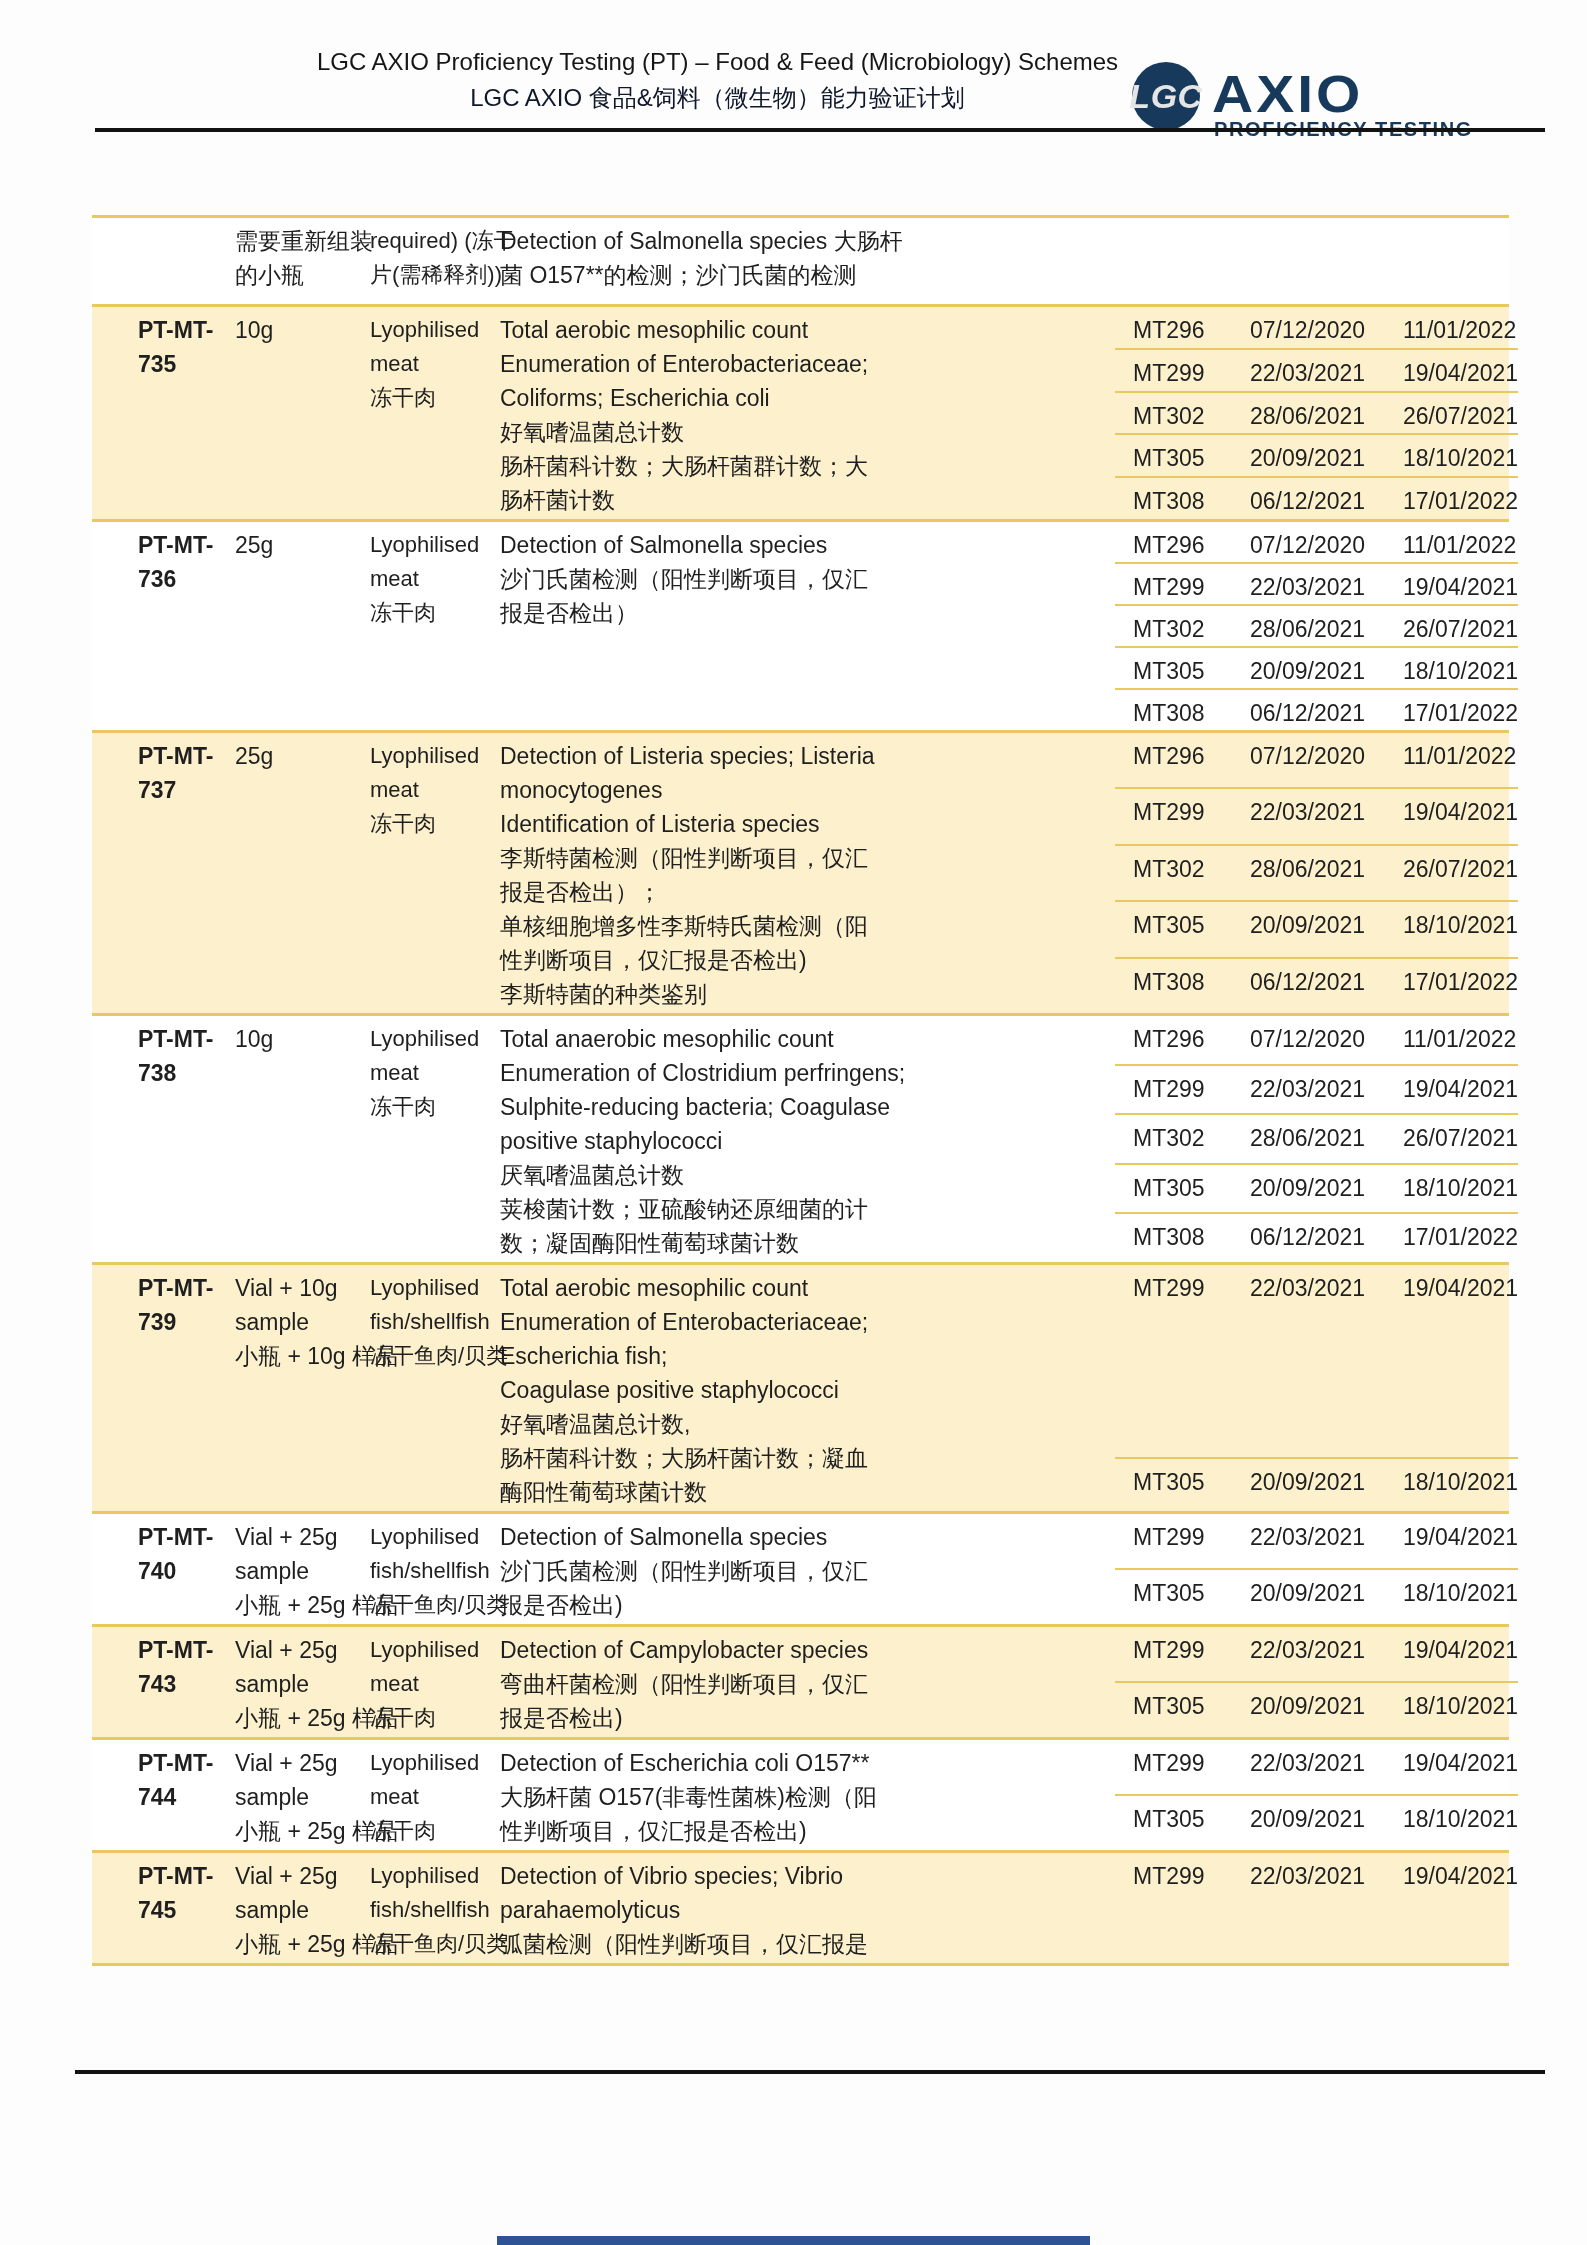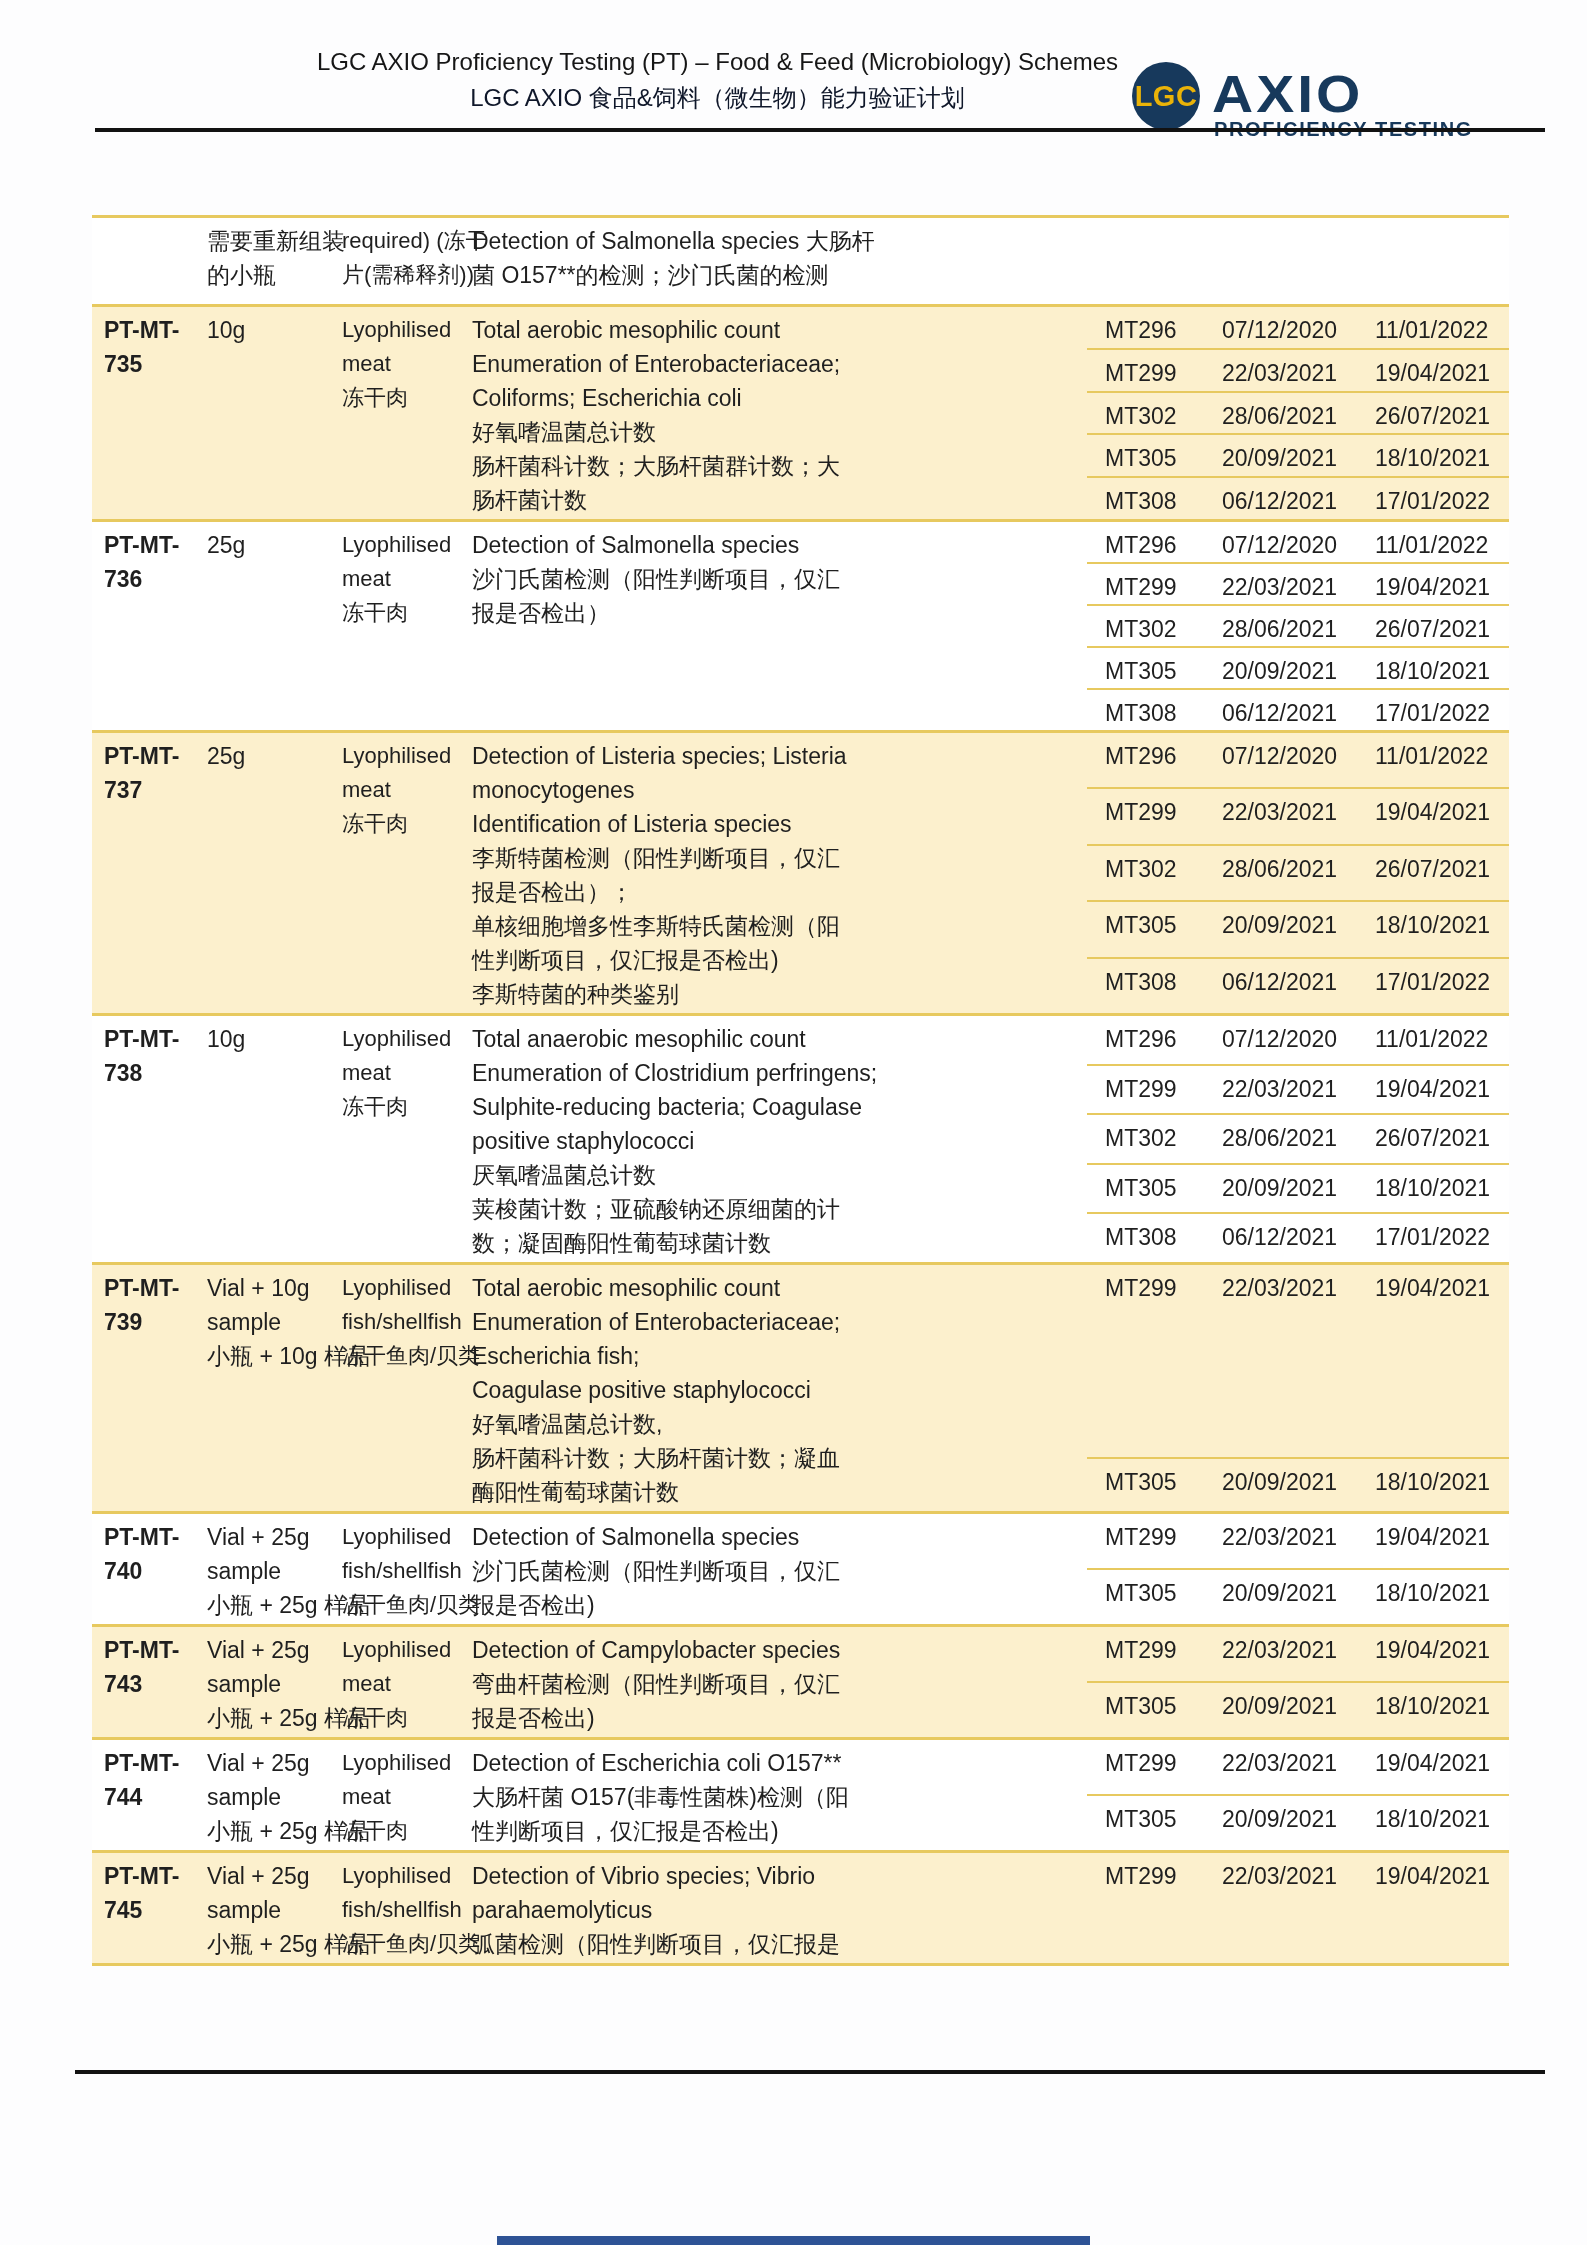--- a/index.html
+++ b/index.html
@@ -12,22 +12,22 @@
   }
 
   
   .titles { position:absolute; top:46px; left:95px; width:1245px; text-align:center; }
   .title-en { font-size:24px; line-height:32px; color:#161616; }
   .title-zh { font-size:24px; line-height:32px; color:#0f172a; margin-top:4px; }
 
   .logo { position:absolute; top:42px; left:1128px; width:345px; height:92px; }
   .lgc-circle {
     position:absolute; left:4px; top:20px; width:68px; height:68px; border-radius:50%;
-    background:#17395c; color:#eab308; display:flex; align-items:center; justify-content:center;
-    font-size:29px; font-weight:bold; letter-spacing:0.5px;
+    background:#17395c; color:#e5e5e5; display:flex; align-items:center; justify-content:center;
+    font-size:34px; font-weight:bold; letter-spacing:0.5px;font-style:italic;
   }
   .axio-word {
     position:absolute; left:84px; top:26px; font-size:57px; font-weight:800;
     color:#17395c; letter-spacing:3px; transform:scaleY(0.92); transform-origin:top left;
     line-height:1;
   }
   .logo-tagline {
     position:absolute; left:86px; top:76px; font-size:20px; font-weight:700;
     color:#17395c; letter-spacing:1.6px; white-space:nowrap;
   }
@@ -43,21 +43,21 @@
     position:absolute; top:215px; left:92px; width:1417px;
     border-top:3px solid #e7c95f; border-bottom:3px solid #e7c95f;
   }
   .row { display:flex; align-items:stretch; min-height:86px; box-sizing:border-box; background:#ffffff; }
   .row + .row { border-top:3px solid #e7c95f; }
   .row.shaded { background:#fcf0cd; }
 
   .cell { box-sizing:border-box; padding-top:6px; padding-bottom:2px; }
   .cell .line { white-space:pre; line-height:34px; font-size:23px; }
 
-  .c-code   { width:112px; padding-left:12px; font-weight:bold; font-size:23px; line-height:34px; flex:none; }
+  .c-code   { width:112px; padding-left:18px; font-weight:bold; font-size:23px; line-height:34px; flex:none;margin-left:28px; }
   .c-sample { width:138px; padding-left:3px; flex:none; }
   .c-matrix { width:130px; flex:none; }
   .c-matrix .line { font-size:22px; }
   .c-desc   { width:615px; flex:none; }
 
   .c-dates { flex:1; display:flex; flex-direction:column; align-self:stretch; padding:0; }
   .subrow { flex:1; display:flex; box-sizing:border-box; padding-top:6px; min-height:40px; }
   .subrow + .subrow { border-top:2px solid #e7c95f; }
   .sub-round { width:135px; box-sizing:border-box; padding-left:18px; font-size:23px; line-height:34px; white-space:pre; }
   .sub-d1    { width:153px; box-sizing:border-box; font-size:23px; line-height:34px; white-space:pre; }

